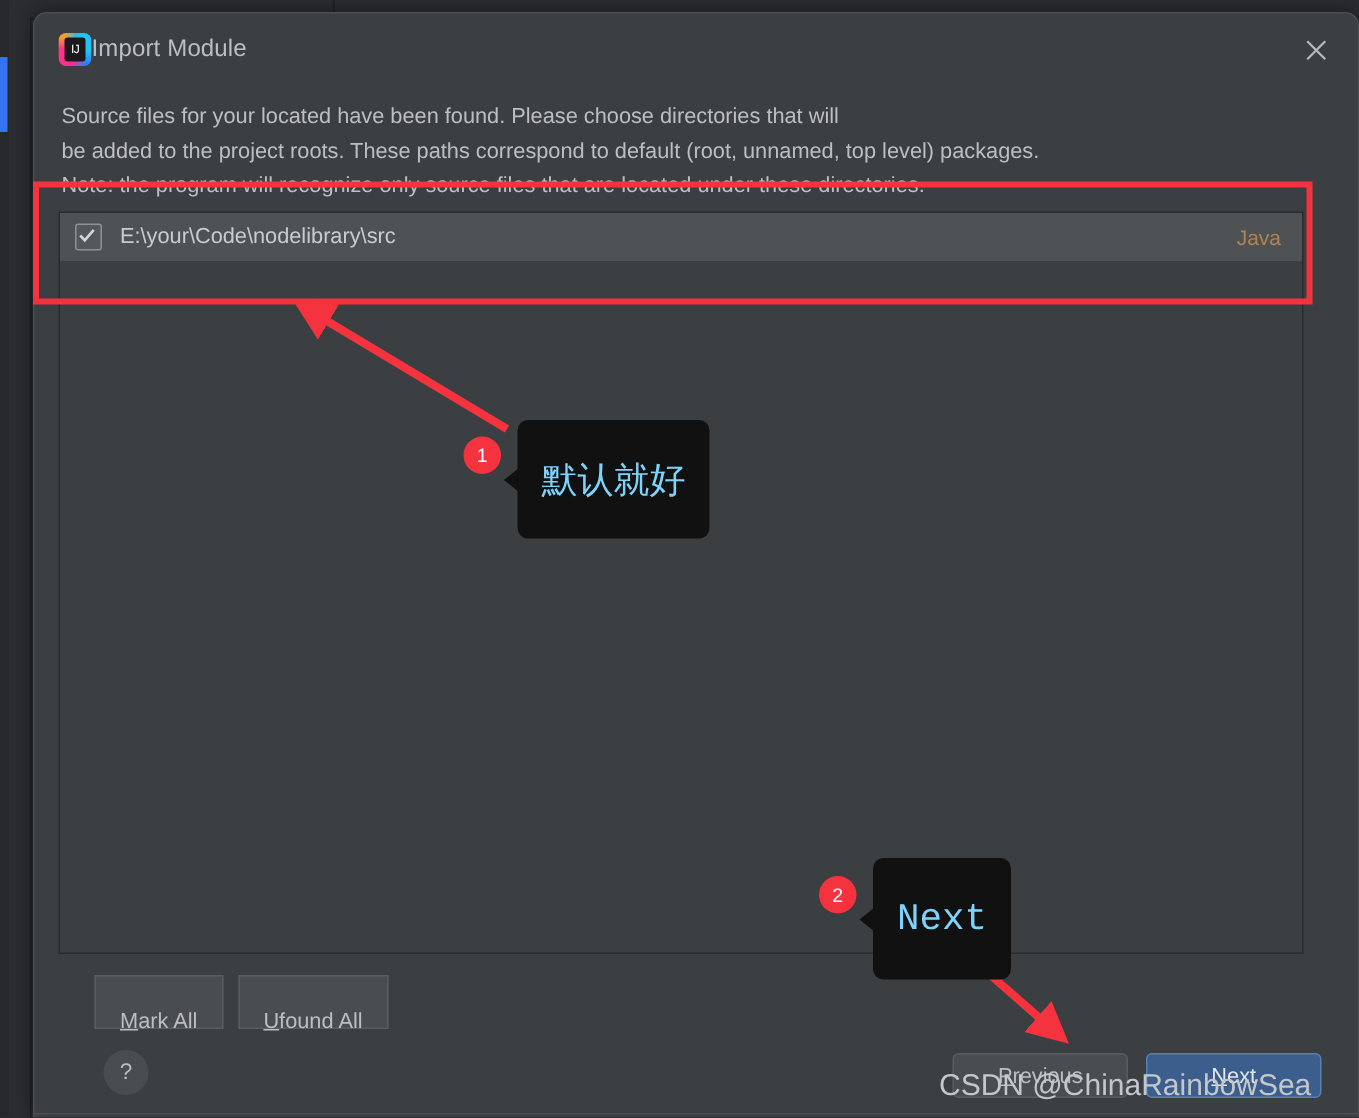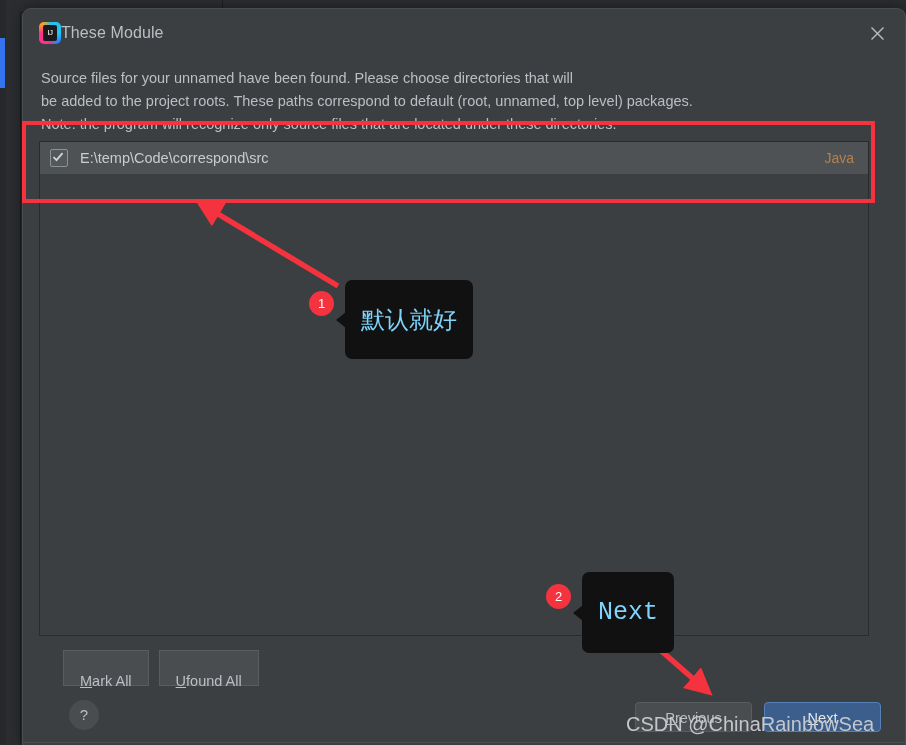--- a/index.html
+++ b/index.html
@@ -340,44 +340,44 @@
   <div id="ide-tab-strip"></div>
 </div>
 
 <div id="import-module-dialog">
 
   <div id="dialog-titlebar">
     <div id="app-logo-icon">
       <div class="glow"></div>
       <div class="plate">IJ</div>
     </div>
-    <div id="dialog-title-text">These Module</div>
+    <div id="dialog-title-text">Import Module</div>
     <div id="dialog-close-button">
       <svg width="15" height="15" viewBox="0 0 15 15" aria-hidden="true">
         <line x1="1.5" y1="1.5" x2="13.5" y2="13.5" stroke="#b5b8bc" stroke-width="1.5"></line>
         <line x1="13.5" y1="1.5" x2="1.5" y2="13.5" stroke="#b5b8bc" stroke-width="1.5"></line>
       </svg>
     </div>
   </div>
 
   <div id="dialog-description">
-    <div>Source files for your unnamed have been found. Please choose directories that will</div>
+    <div>Source files for your located have been found. Please choose directories that will</div>
     <div>be added to the project roots. These paths correspond to default (root, unnamed, top level) packages.</div>
     <div>Note: the program will recognize only source files that are located under these directories.</div>
   </div>
 
   <div id="source-roots-panel">
     <ul id="source-roots-list">
       <li class="source-root-row">
         <span class="row-checkbox">
           <svg width="12" height="12" viewBox="0 0 12 12" aria-hidden="true">
             <polyline points="1.5,6 4.5,9.2 10.5,2.2" fill="none" stroke="#d3d6da" stroke-width="1.8"></polyline>
           </svg>
         </span>
-        <span class="row-path">E:\temp\Code\correspond\src</span>
+        <span class="row-path">E:\your\Code\nodelibrary\src</span>
         <span class="row-type">Java</span>
       </li>
     </ul>
   </div>
 
   <div id="mark-buttons-row">
     <button class="ij-button" id="mark-all-button"><span class="mn">M</span><span>ark All</span></button>
     <button class="ij-button" id="unmark-all-button"><span class="mn">U</span><span>found All</span></button>
   </div>
 

